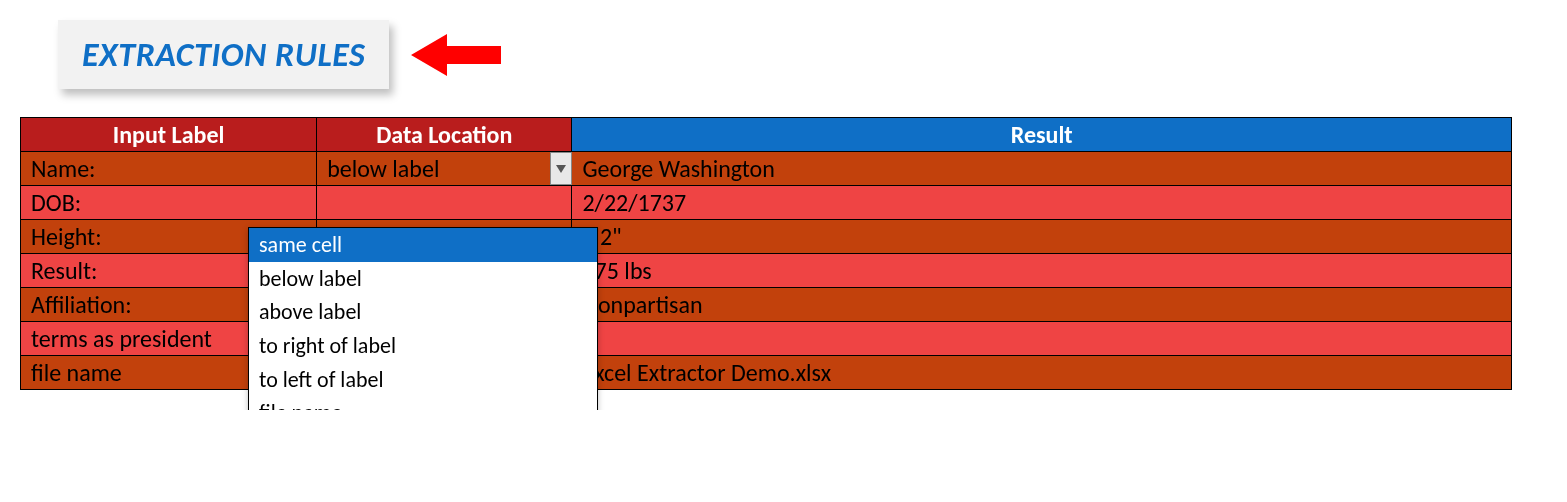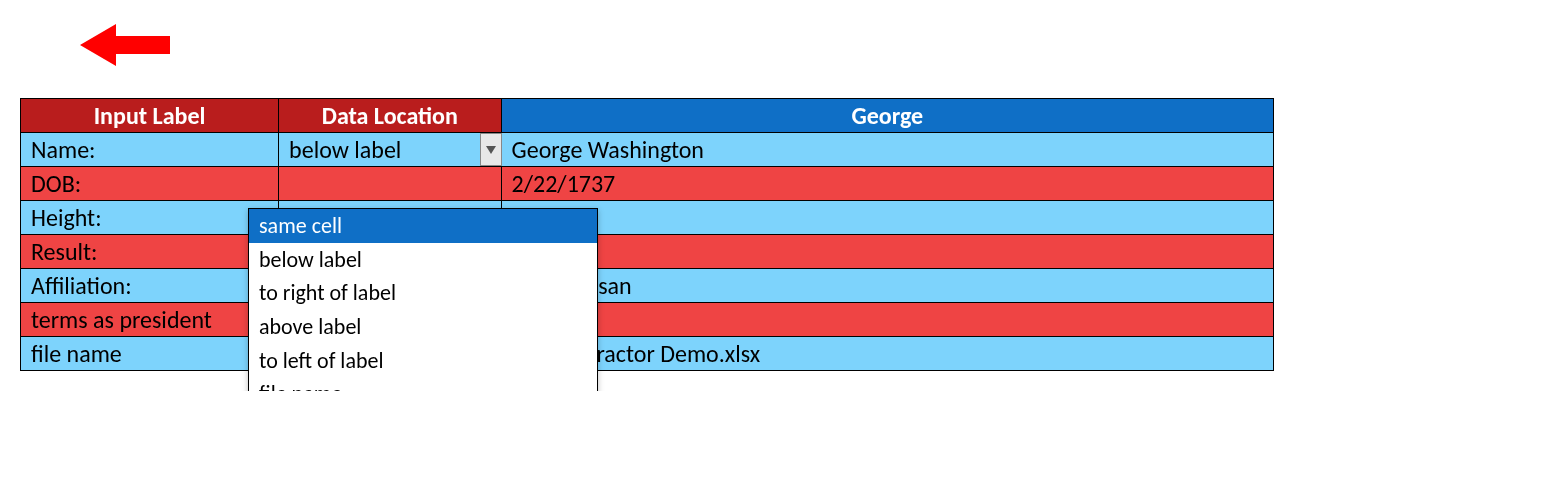--- a/index.html
+++ b/index.html
@@ -35,41 +35,41 @@
   .instruction-box {
     border: 2px solid #8a8a8a;
     padding: 10px 18px 12px 18px;
     font-size: 23px;
     line-height: 1.35;
     color: #000;
     max-width: 920px;
   }
   .grid {
     border-collapse: collapse;
-    width: 1254px;
+    width: 1492px;
   }
   .grid th, .grid td {
     border: 1px solid #000;
     padding: 2px 10px;
     height: 34px;
     font-size: 24px;
     text-align: left;
     position: relative;
   }
   .grid th {
     color: #fff;
     font-weight: bold;
     text-align: center;
   }
   .th-red { background: #b91d1d; }
   .th-blue { background: #0f6fc6; }
   .col-a { width: 290px; }
   .col-b { width: 250px; }
   .col-c { width: 920px; text-align: center; }
-  .row-even td { background: #7dd3fc; }
+  .row-even td { background: #c2410c; }
   .row-odd  td { background: #ef4444; }
   .result-cell { text-align: center; }
   .dd-btn {
     position: absolute;
     right: -1px;
     top: 0;
     bottom: 0;
     width: 22px;
     border: 1px solid #888;
     background: #e8e8e8;
@@ -99,39 +99,40 @@
   .dropdown .opt.selected {
     background: #0f6fc6;
     color: #fff;
   }
   .table-wrap { position: relative; }
 </style>
 </head>
 <body>
 
 <div class="header-row">
+  <div class="title-box">EXTRACTION RULES</div>
   <div class="arrow">
     <svg width="90" height="50" viewBox="0 0 90 50">
       <polygon points="0,25 36,4 36,16 90,16 90,34 36,34 36,46" fill="#ff0000"></polygon>
     </svg>
   </div>
 </div>
 
 <div class="table-wrap">
 <table class="grid">
   <colgroup>
     <col class="col-a">
         <col class="col-b">
         <col class="col-c">
   </colgroup>
   <thead>
     <tr>
       <th class="th-red">Input Label</th>
       <th class="th-red">Data Location</th>
-      <th class="th-blue">George</th>
+      <th class="th-blue">Result</th>
     </tr>
   </thead>
   <tbody>
     <tr class="row-even">
       <td>Name:</td>
       <td style="position:relative;">
         <span>below label</span>
         <span class="dd-btn">
           <svg width="10" height="8" viewBox="0 0 10 8">
                 <polygon points="0,0 10,0 5,8" fill="#555"></polygon>
@@ -169,18 +170,18 @@
       <td>file name</td>
       <td>file name</td>
       <td class="result-cell">Excel Extractor Demo.xlsx</td>
     </tr>
   </tbody>
 </table>
 
 <div class="dropdown" id="dd" style="left:228px; top:70px;">
   <div class="opt selected">same cell</div>
   <div class="opt">below label</div>
+  <div class="opt">above label</div>
   <div class="opt">to right of label</div>
-  <div class="opt">above label</div>
   <div class="opt">to left of label</div>
   <div class="opt">file name</div>
 </div>
 </div>
 
 </body></html>

